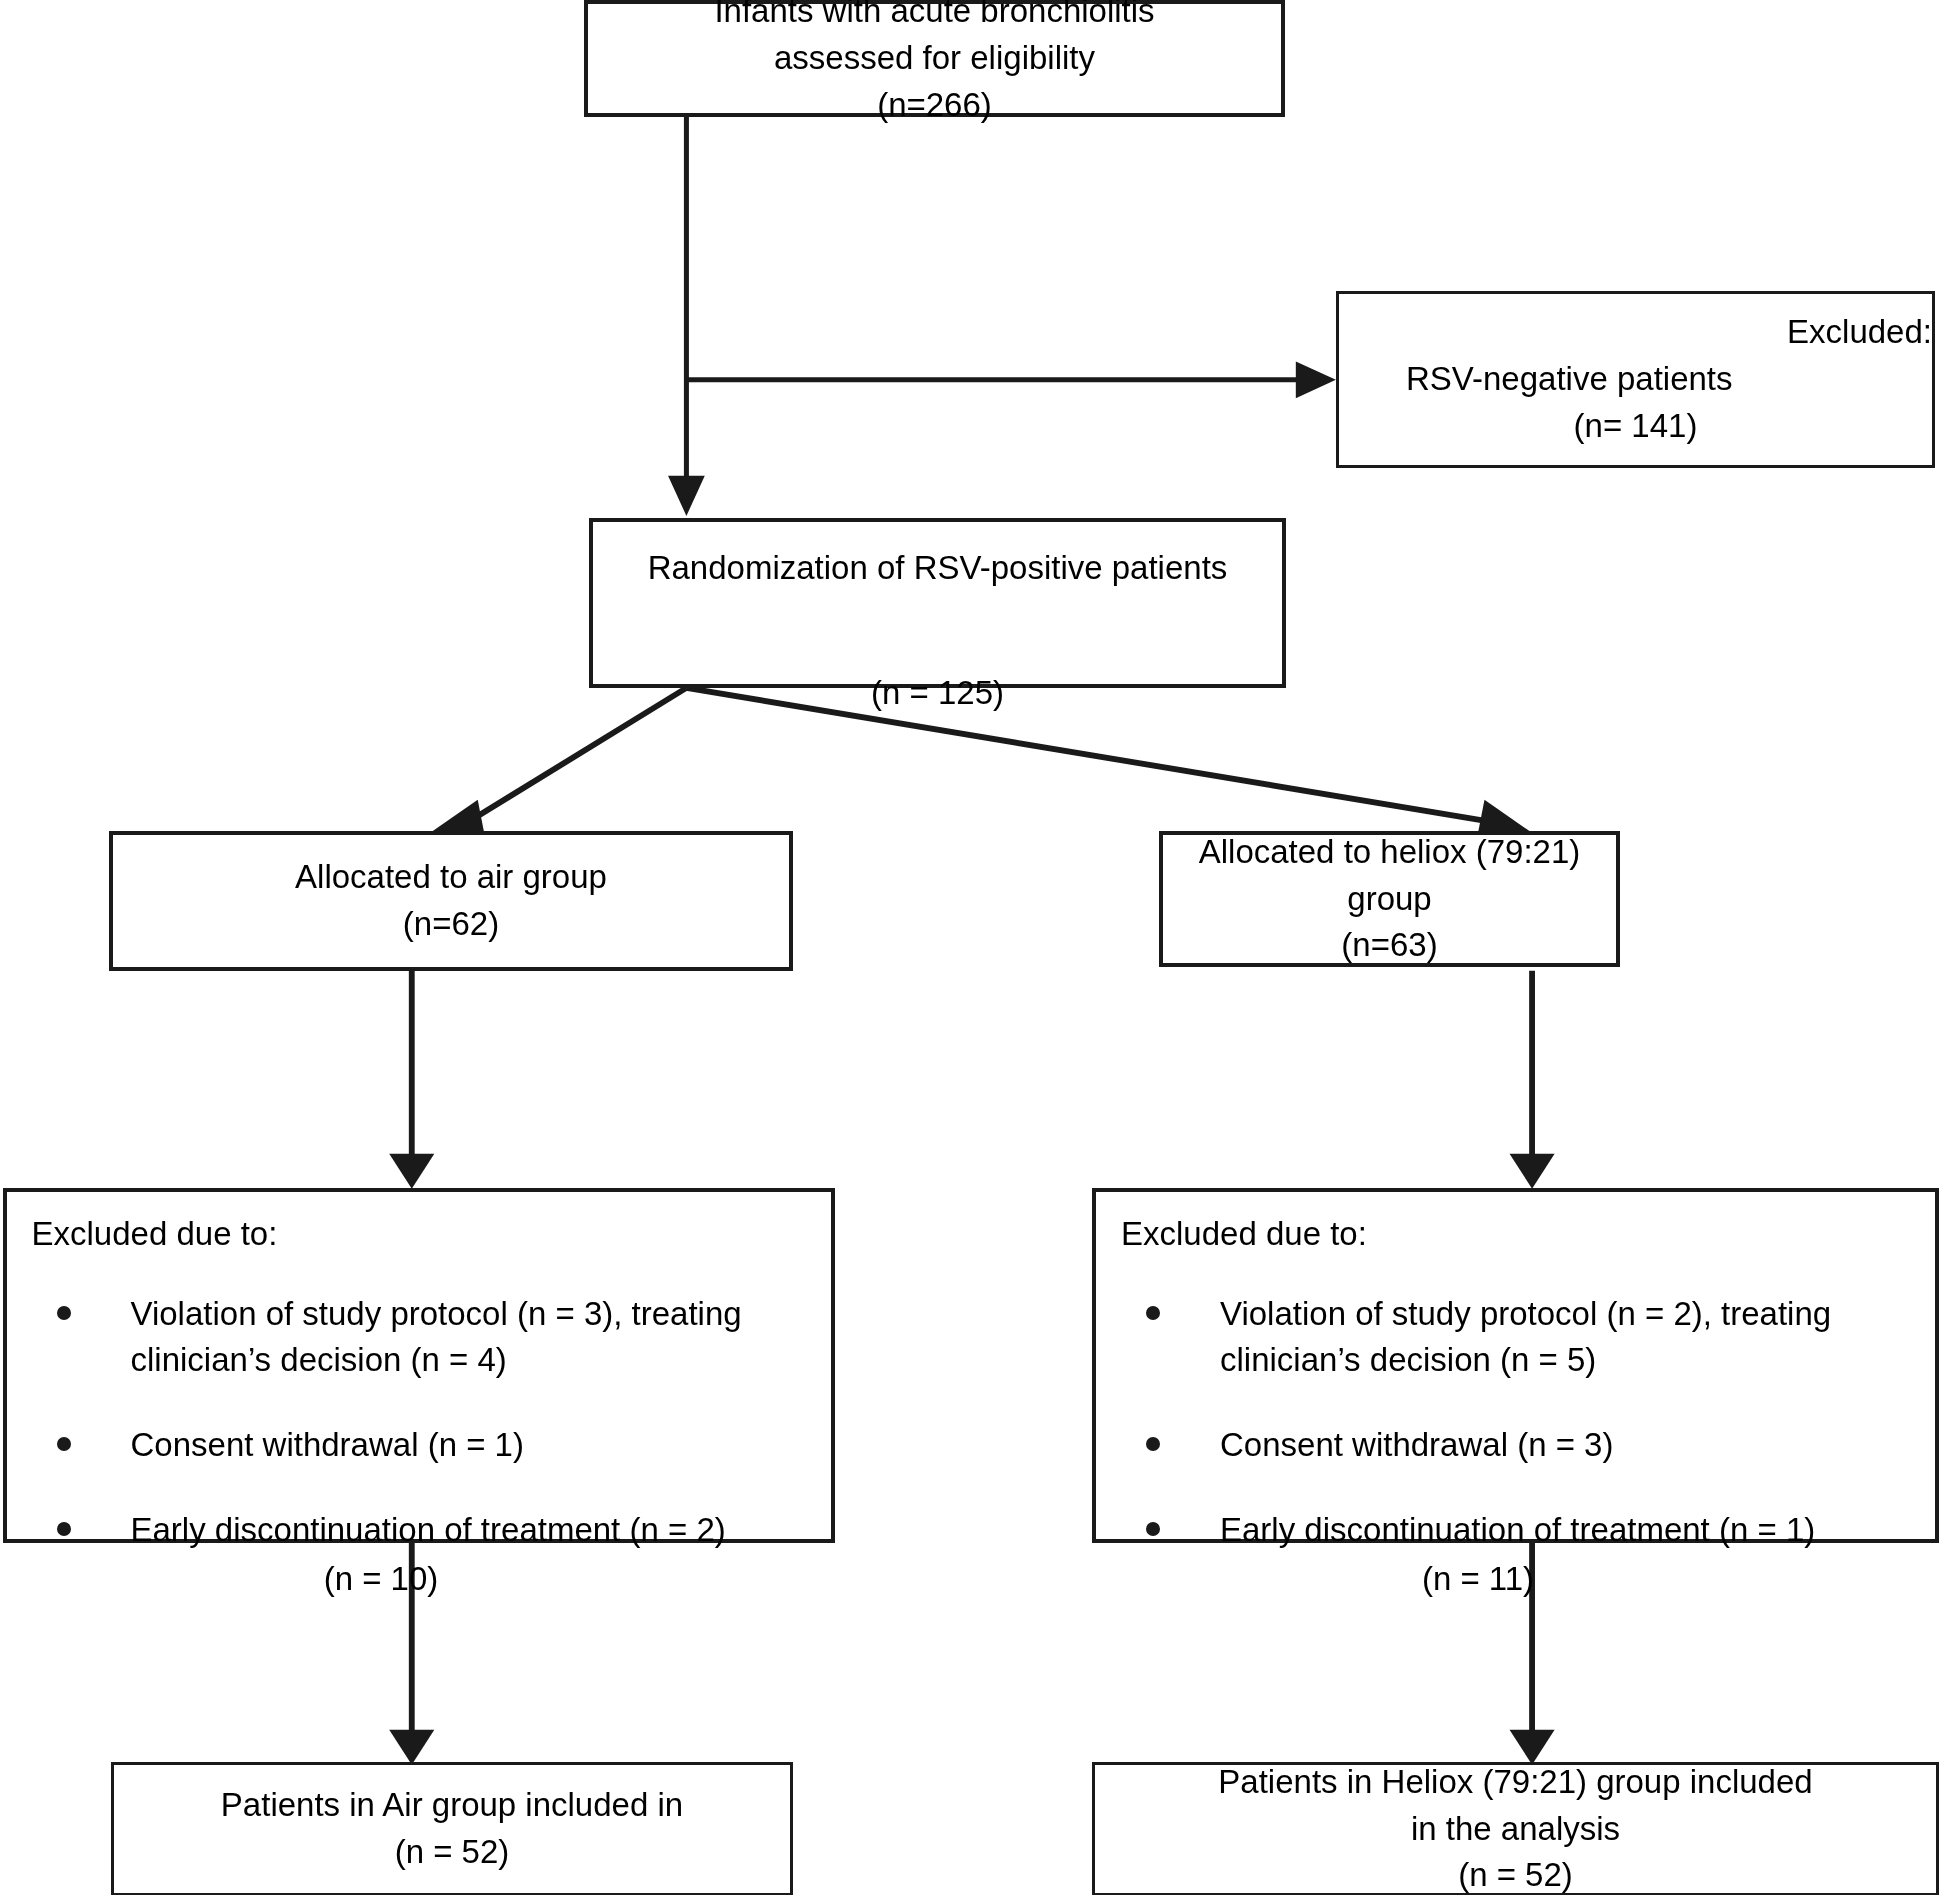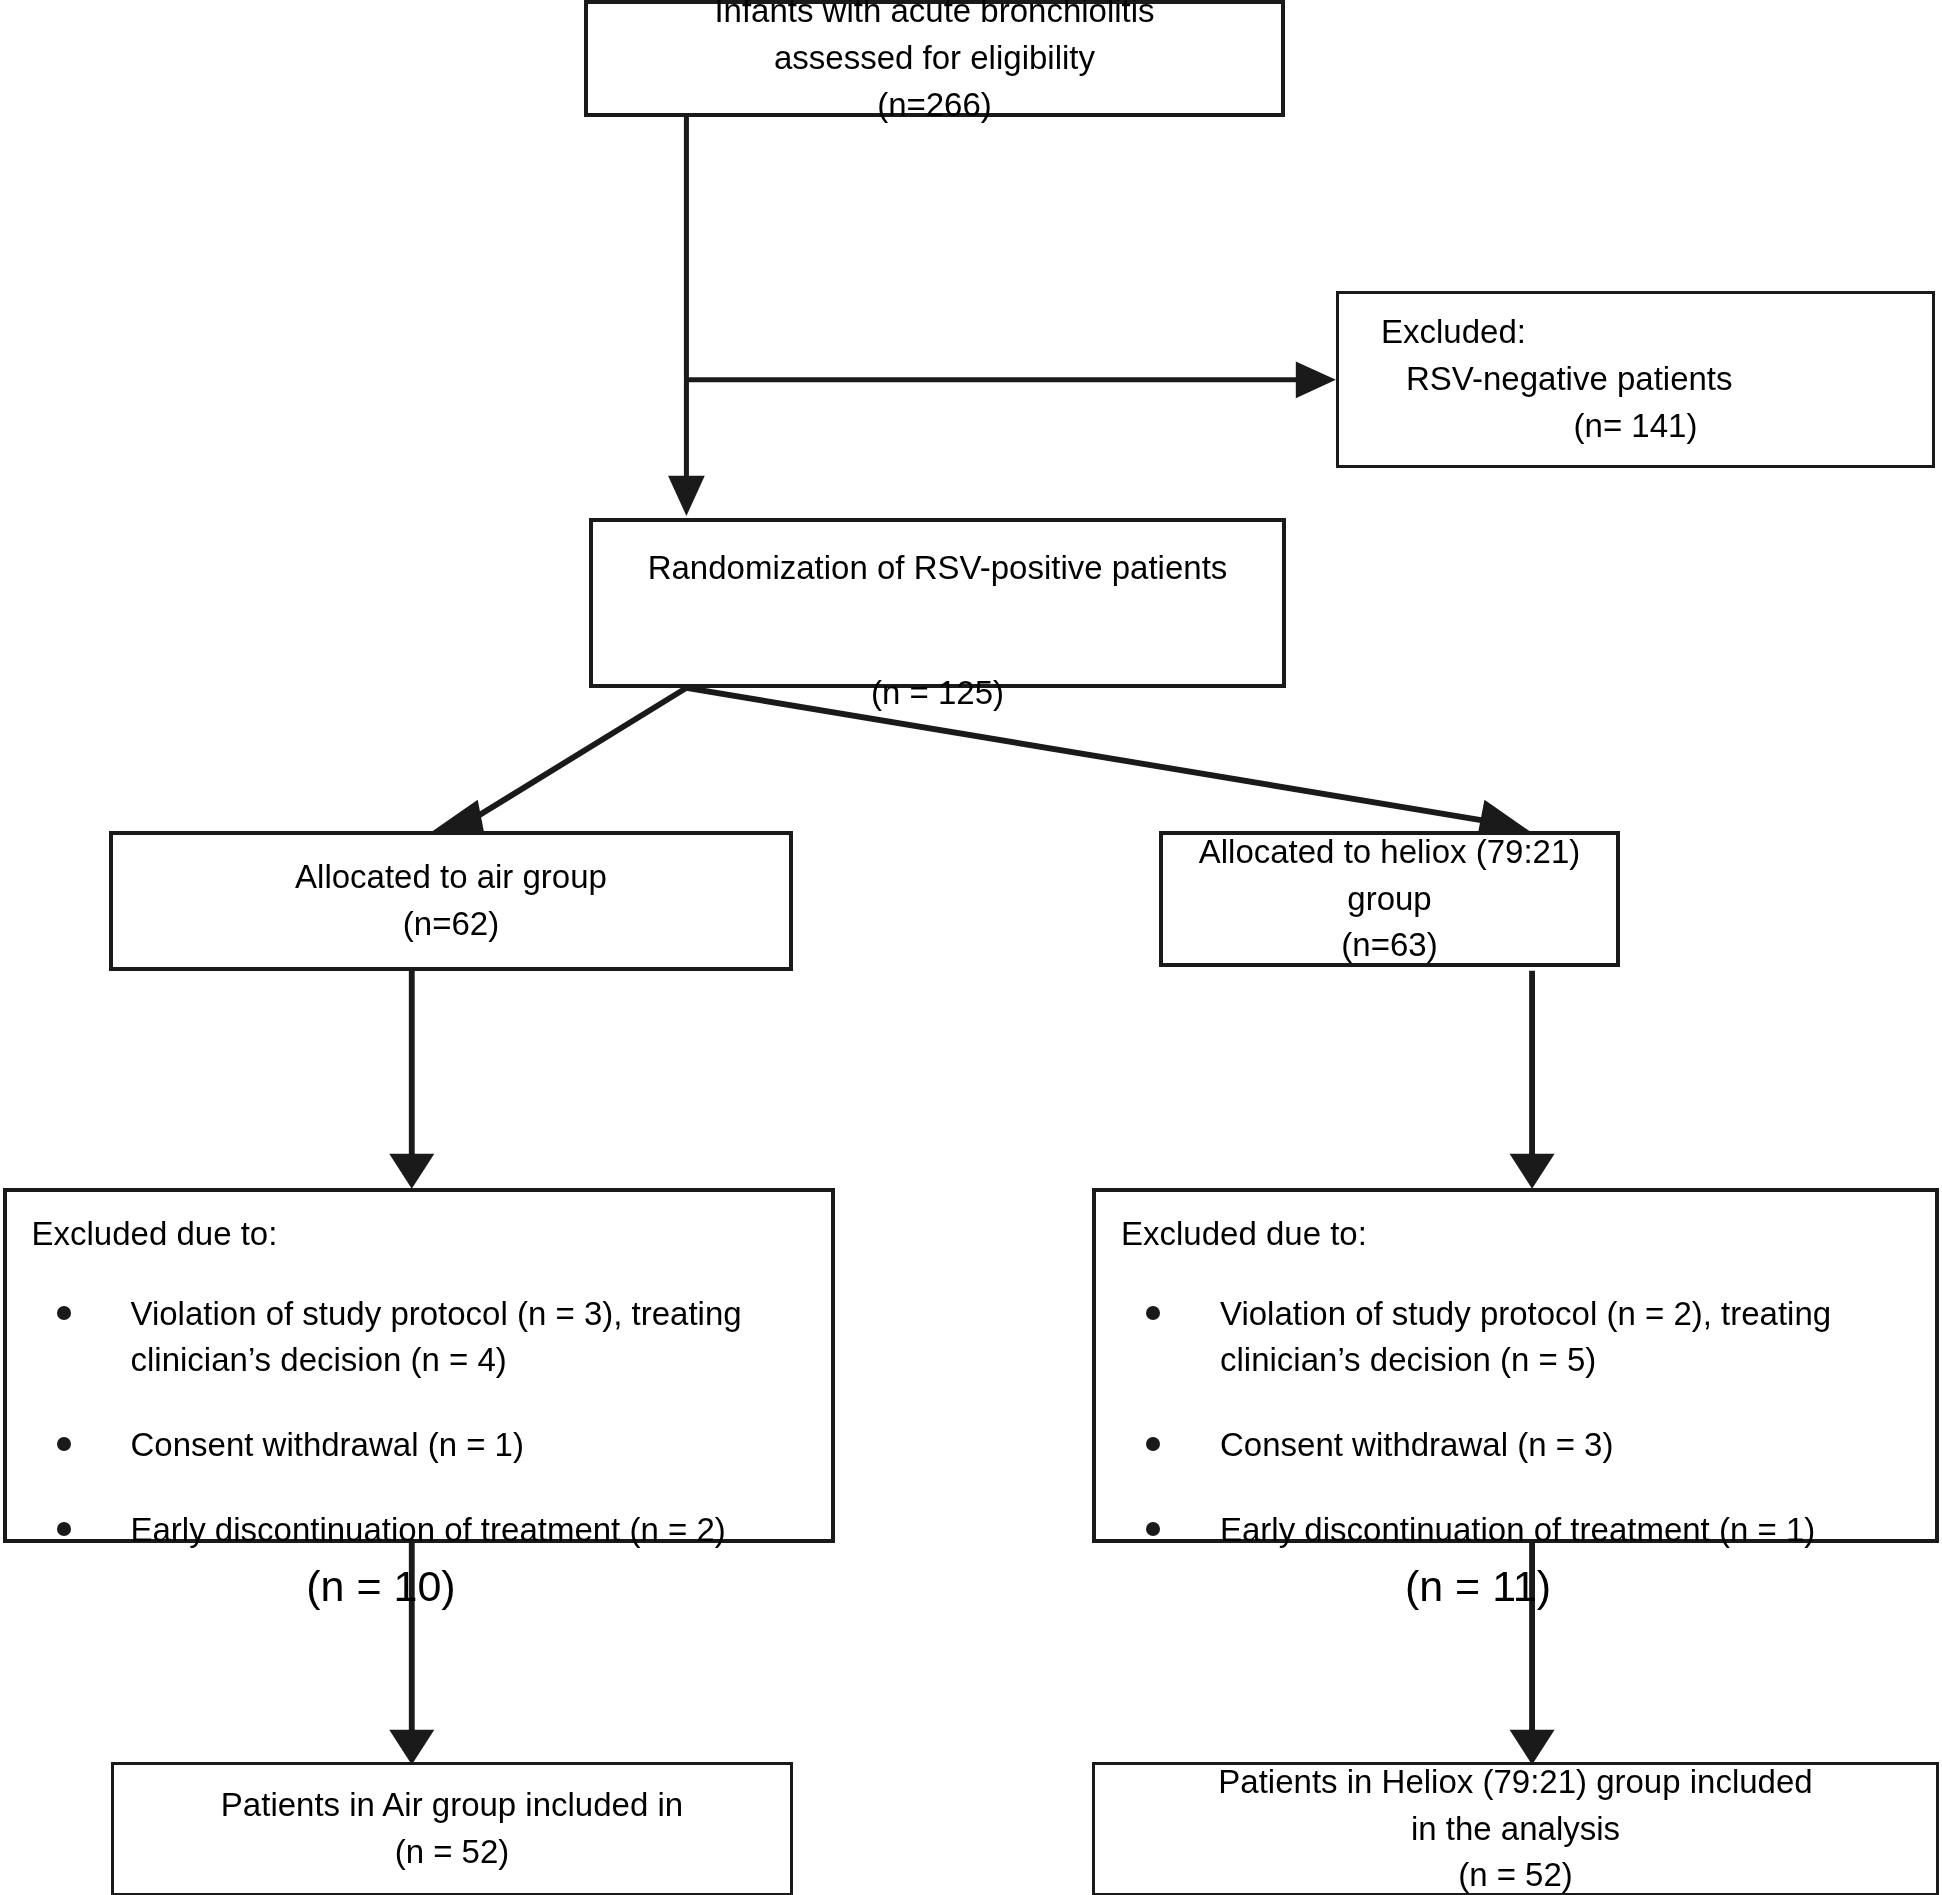--- a/index.html
+++ b/index.html
@@ -72,21 +72,21 @@
   .excl-list li .bullet {
     position: absolute;
     left: 25px;
     top: 15px;
     width: 14px;
     height: 14px;
     border-radius: 50%;
     background: #1a1a1a;
   }
   .excl-total {
-    font-size: 43px;
+    font-size: 33px;
     line-height: 1.42;
     text-align: center;
     margin-top: 1.7px;
     padding-right: 75px;
   }
   .spacer-line { display: block; height: 0.9em; }
 </style>
 </head>
 <body>
 
@@ -124,21 +124,21 @@
     <polygon points="1808,2072 1862,2072 1835,2114" fill="#1a1a1a"></polygon>
   </svg>
 
   <div class="node-box" style="left:584px; top:0px; width:701px; height:117px;">
     <div class="node-text center pad-lr">Infants with acute bronchiolitis</div>
     <div class="node-text center pad-lr">assessed for eligibility</div>
     <div class="node-text center pad-lr">(n=266)</div>
   </div>
 
   <div class="node-box thin" style="left:1336px; top:291px; width:599px; height:177px; justify-content:center;">
-    <div class="node-text left" style="padding-left:42px;">Excluded:</div>
+    <div class="node-text left" style="padding-left:42px;text-align:right;">Excluded:</div>
     <div class="node-text left" style="padding-left:67px;">RSV-negative patients</div>
     <div class="node-text center" style="">(n= 141)</div>
   </div>
 
   <div class="node-box" style="left:589px; top:518px; width:697px; height:170px; justify-content:flex-start; padding-top:23.4px;gap:39px;">
     <div class="node-text center pad-lr">Randomization of RSV-positive patients</div>
     <div class="spacer-line"></div>
     <div class="node-text center pad-lr">(n = 125)</div>
   </div>
 

